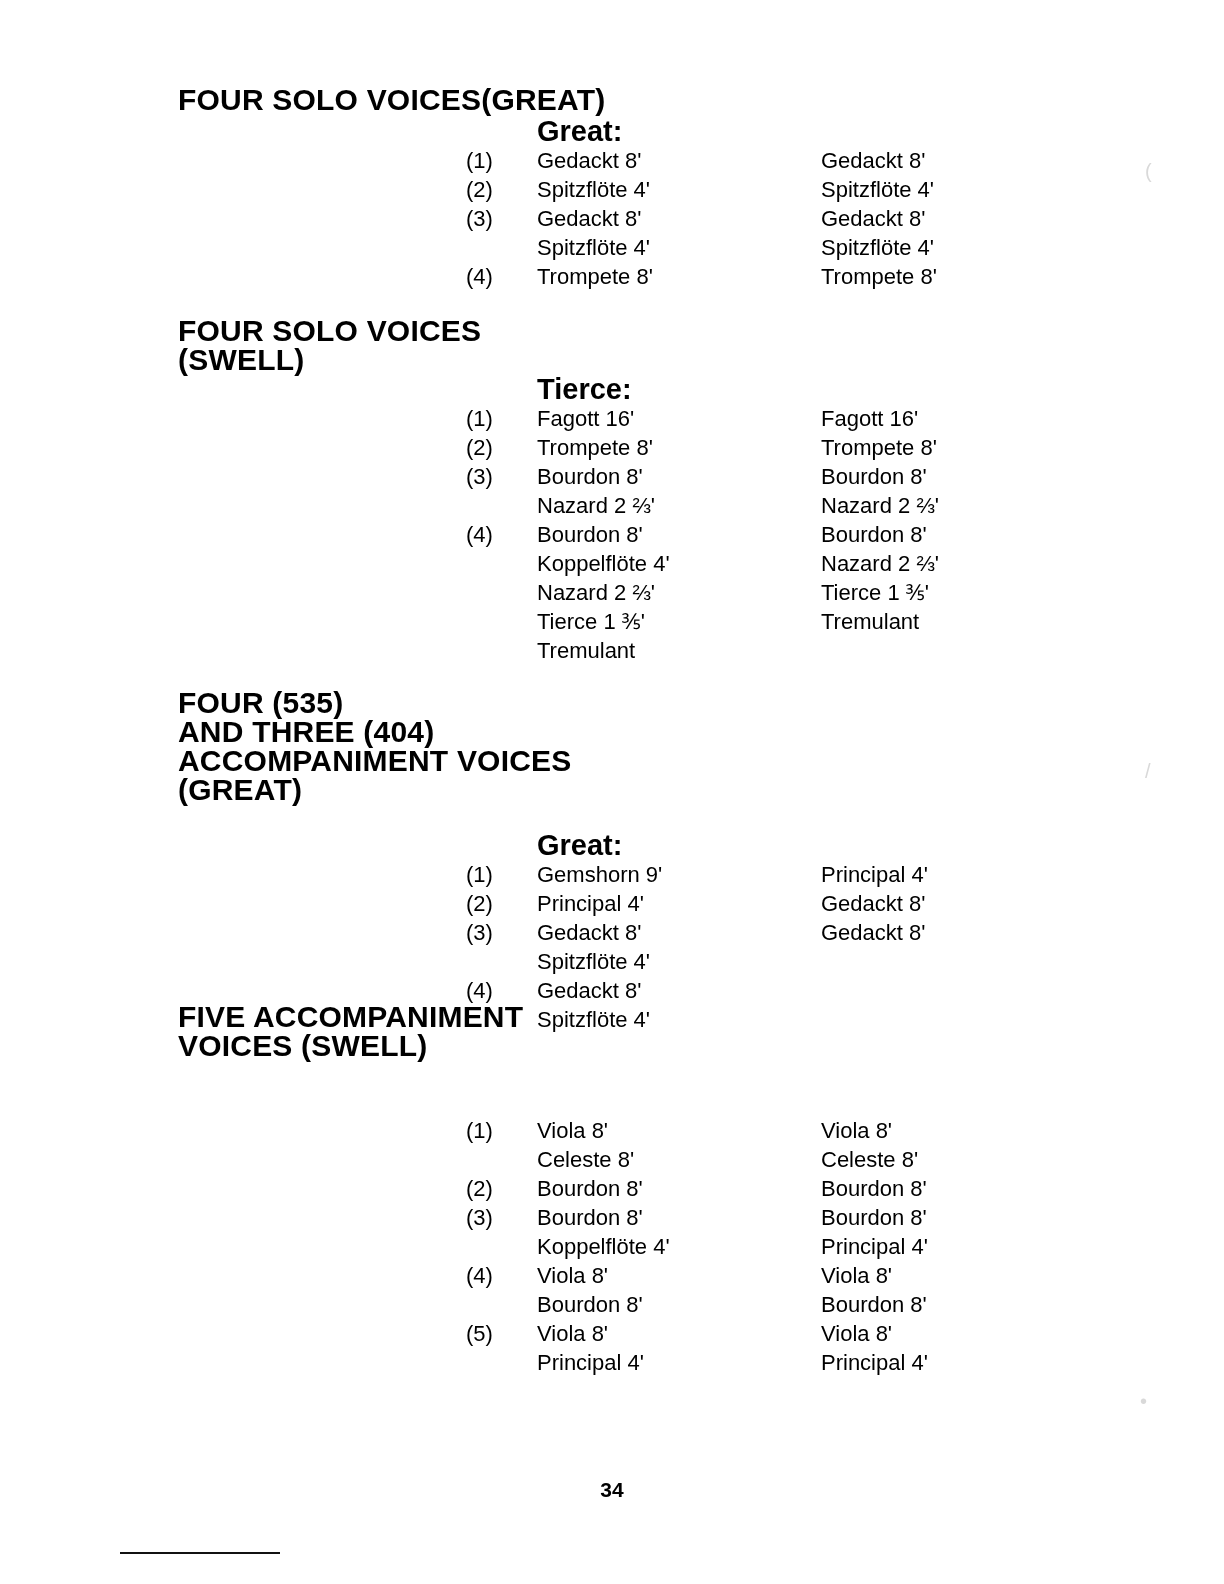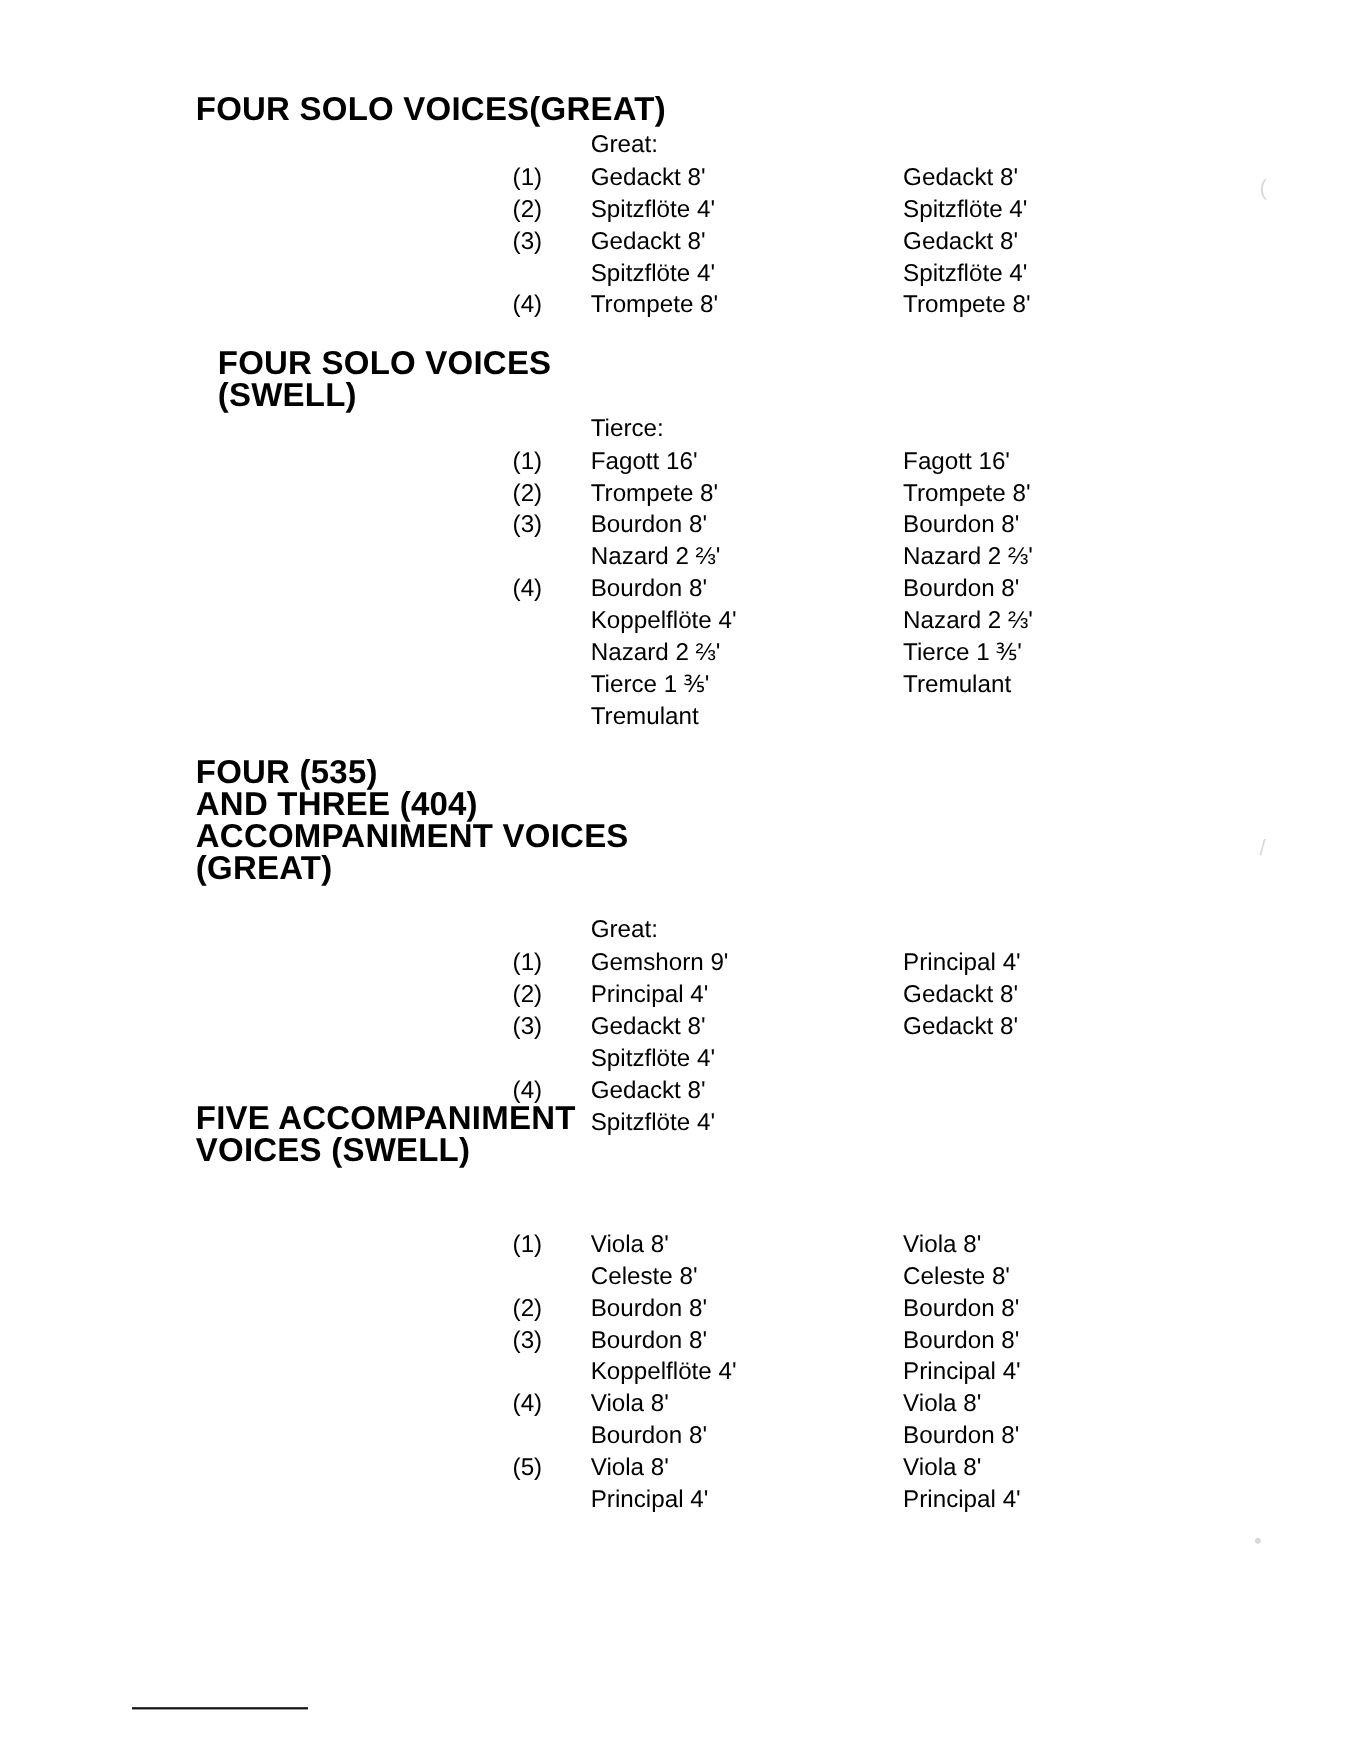--- a/index.html
+++ b/index.html
@@ -30,22 +30,22 @@
     left: 178px;
     font-weight: bold;
     font-size: 30px;
     line-height: 29px;
     letter-spacing: 0.2px;
     white-space: pre-line;
   }
   .col-head {
     position: absolute;
     left: 537px;
-    font-weight: normal;
-    font-size: 22px;
+    font-weight: bold;
+    font-size: 29px;
     line-height: 28px;
   }
   .rows {
     position: absolute;
     left: 466px;
     width: 700px;
   }
   .row {
     position: relative;
     height: 29px;
@@ -125,21 +125,21 @@
       </div>
       <div class="row">
         <span class="num">(4)</span>
         <span class="c1">Trompete 8'</span>
         <span class="c2">Trompete 8'</span>
       </div>
     </div>
   </div>
 
   <div class="section">
-    <div class="sec-title" style="top:316px;margin-left:20px;">FOUR SOLO VOICES
+    <div class="sec-title" style="top:316px;">FOUR SOLO VOICES
 (SWELL)</div>
     <div class="col-head" style="top:375px;">Tierce:</div>
     <div class="rows" style="top:404px;">
       <div class="row">
         <span class="num">(1)</span>
         <span class="c1">Fagott 16'</span>
         <span class="c2">Fagott 16'</span>
       </div>
       <div class="row">
         <span class="num">(2)</span>
@@ -269,15 +269,16 @@
         <span class="c2">Viola 8'</span>
       </div>
       <div class="row">
         <span class="num"></span>
         <span class="c1">Principal 4'</span>
         <span class="c2">Principal 4'</span>
       </div>
     </div>
   </div>
 
+  <div class="page-num">34</div>
   <div class="bottom-rule"></div>
 
 </div>
 
 </body></html>

